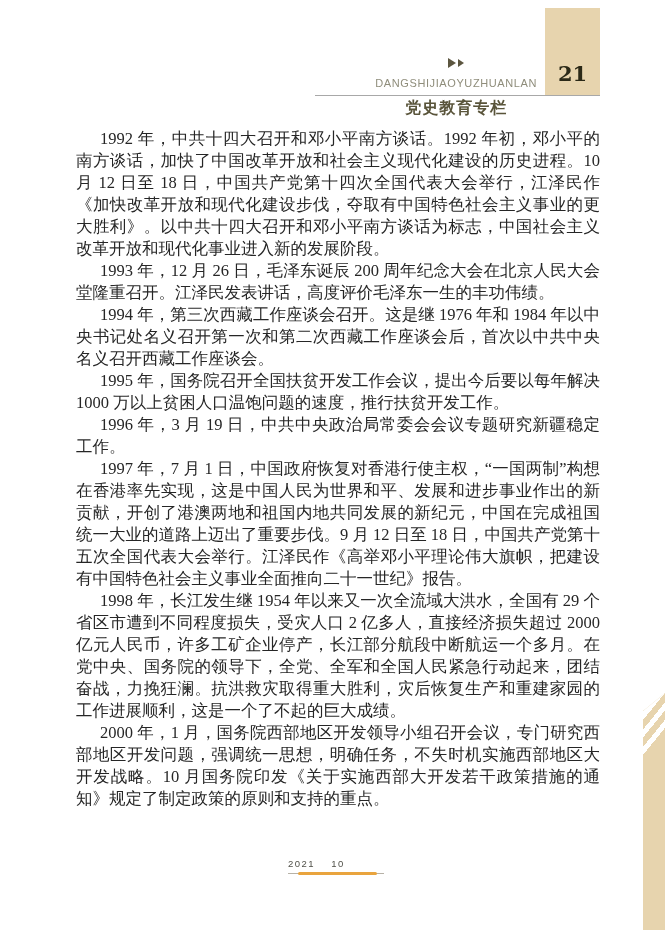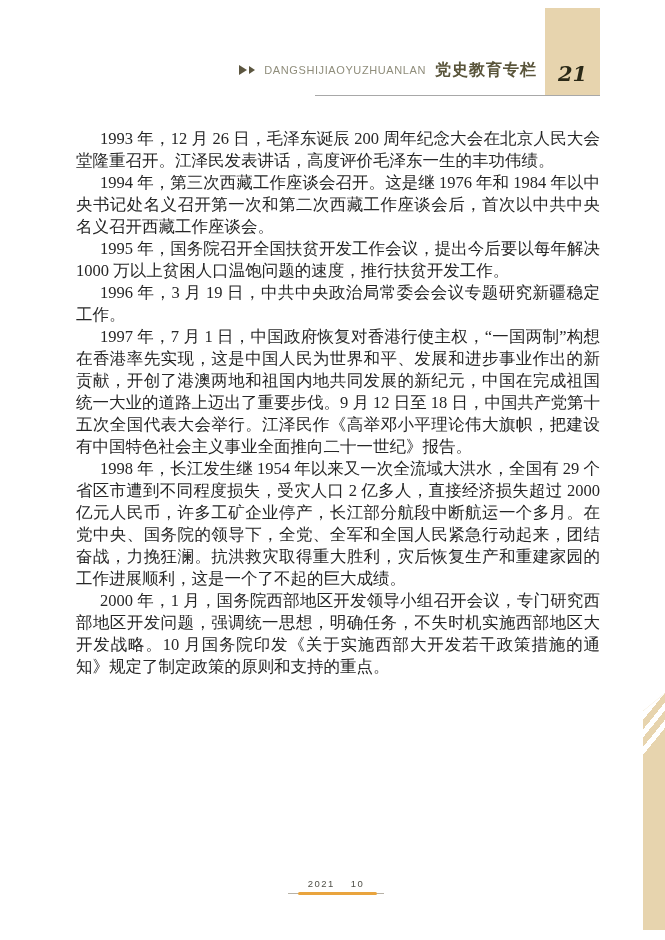--- a/index.html
+++ b/index.html
@@ -10,25 +10,25 @@
 
   
   .pageno-block{
     position:absolute;left:545px;top:8px;width:55px;height:88px;
     background:#e7d4ae;
     display:flex;align-items:flex-end;justify-content:center;
     padding-bottom:12px;box-sizing:border-box;
   }
   .pageno{
     font-family:"DejaVu Serif","Liberation Serif",serif;
-    font-style:italic;font-weight:bold;font-size:21px;color:#2b2917;line-height:1;
+    font-weight:bold;font-size:21px;color:#2b2917;line-height:1;
   }
   .header-row{
     position:absolute;top:58px;right:128px;height:24px;
-    display:flex;align-items:center;gap:9px;
+    display:flex;align-items:center;gap:9px;flex-direction:column;
   }
   .arrows{display:flex;gap:2px;align-items:center;}
   .arrows .tri{
     width:0;height:0;border-top:5px solid transparent;border-bottom:5px solid transparent;
     border-left:8px solid #5c5640;
   }
   .arrows .tri.small{border-top-width:4px;border-bottom-width:4px;border-left-width:6px;}
   .eyebrow{
     font-family:"Liberation Sans","DejaVu Sans",sans-serif;
     font-size:11px;color:#8f8d7b;letter-spacing:0.6px;white-space:nowrap;
@@ -48,22 +48,22 @@
     text-align:justify;
   }
   .body-text p{margin:0;text-indent:24px;}
 
   
   .footer{
     position:absolute;left:288px;top:859px;width:96px;
     font-family:"Liberation Sans","DejaVu Sans",sans-serif;
   }
   .footer-nums{
-    display:flex;justify-content:center;gap:16px;
-    font-size:9.5px;color:#4f4f47;letter-spacing:1.5px;line-height:1;margin-top:20px;
+    display:flex;gap:16px;
+    font-size:9.5px;color:#4f4f47;letter-spacing:1.5px;line-height:1;
   }
   .footer-rule{position:relative;height:4px;margin-top:3px;}
   .footer-rule .gray-line{position:absolute;left:0;right:0;top:1px;height:1px;background:#b7b2a7;}
   .footer-rule .orange-line{position:absolute;left:10px;right:7px;top:0;height:3px;background:#e9a43e;border-radius:2px;}
 
   
   .deco-strip{
     position:absolute;left:643px;top:693px;width:22px;height:237px;
     background:#e7d4ae;
     clip-path:polygon(0 18px,100% 0,100% 100%,0 100%);
@@ -94,20 +94,21 @@
       <span class="tri"></span>
       <span class="tri small"></span>
     </span>
     <span class="eyebrow">DANGSHIJIAOYUZHUANLAN</span>
     <span class="header-title">党史教育专栏</span>
   </div>
 
   <div class="header-rule"></div>
 
   <div class="body-text">
+    <p>1992 年，中共十四大召开和邓小平南方谈话。1992 年初，邓小平的南方谈话，加快了中国改革开放和社会主义现代化建设的历史进程。10 月 12 日至 18 日，中国共产党第十四次全国代表大会举行，江泽民作《加快改革开放和现代化建设步伐，夺取有中国特色社会主义事业的更大胜利》。以中共十四大召开和邓小平南方谈话为标志，中国社会主义改革开放和现代化事业进入新的发展阶段。</p>
     <p>1993 年，12 月 26 日，毛泽东诞辰 200 周年纪念大会在北京人民大会堂隆重召开。江泽民发表讲话，高度评价毛泽东一生的丰功伟绩。</p>
     <p>1994 年，第三次西藏工作座谈会召开。这是继 1976 年和 1984 年以中央书记处名义召开第一次和第二次西藏工作座谈会后，首次以中共中央名义召开西藏工作座谈会。</p>
     <p>1995 年，国务院召开全国扶贫开发工作会议，提出今后要以每年解决 1000 万以上贫困人口温饱问题的速度，推行扶贫开发工作。</p>
     <p>1996 年，3 月 19 日，中共中央政治局常委会会议专题研究新疆稳定工作。</p>
     <p>1997 年，7 月 1 日，中国政府恢复对香港行使主权，“一国两制”构想在香港率先实现，这是中国人民为世界和平、发展和进步事业作出的新贡献，开创了港澳两地和祖国内地共同发展的新纪元，中国在完成祖国统一大业的道路上迈出了重要步伐。9 月 12 日至 18 日，中国共产党第十五次全国代表大会举行。江泽民作《高举邓小平理论伟大旗帜，把建设有中国特色社会主义事业全面推向二十一世纪》报告。</p>
     <p>1998 年，长江发生继 1954 年以来又一次全流域大洪水，全国有 29 个省区市遭到不同程度损失，受灾人口 2 亿多人，直接经济损失超过 2000 亿元人民币，许多工矿企业停产，长江部分航段中断航运一个多月。在党中央、国务院的领导下，全党、全军和全国人民紧急行动起来，团结奋战，力挽狂澜。抗洪救灾取得重大胜利，灾后恢复生产和重建家园的工作进展顺利，这是一个了不起的巨大成绩。</p>
     <p>2000 年，1 月，国务院西部地区开发领导小组召开会议，专门研究西部地区开发问题，强调统一思想，明确任务，不失时机实施西部地区大开发战略。10 月国务院印发《关于实施西部大开发若干政策措施的通知》规定了制定政策的原则和支持的重点。</p>
 
   </div>
 

